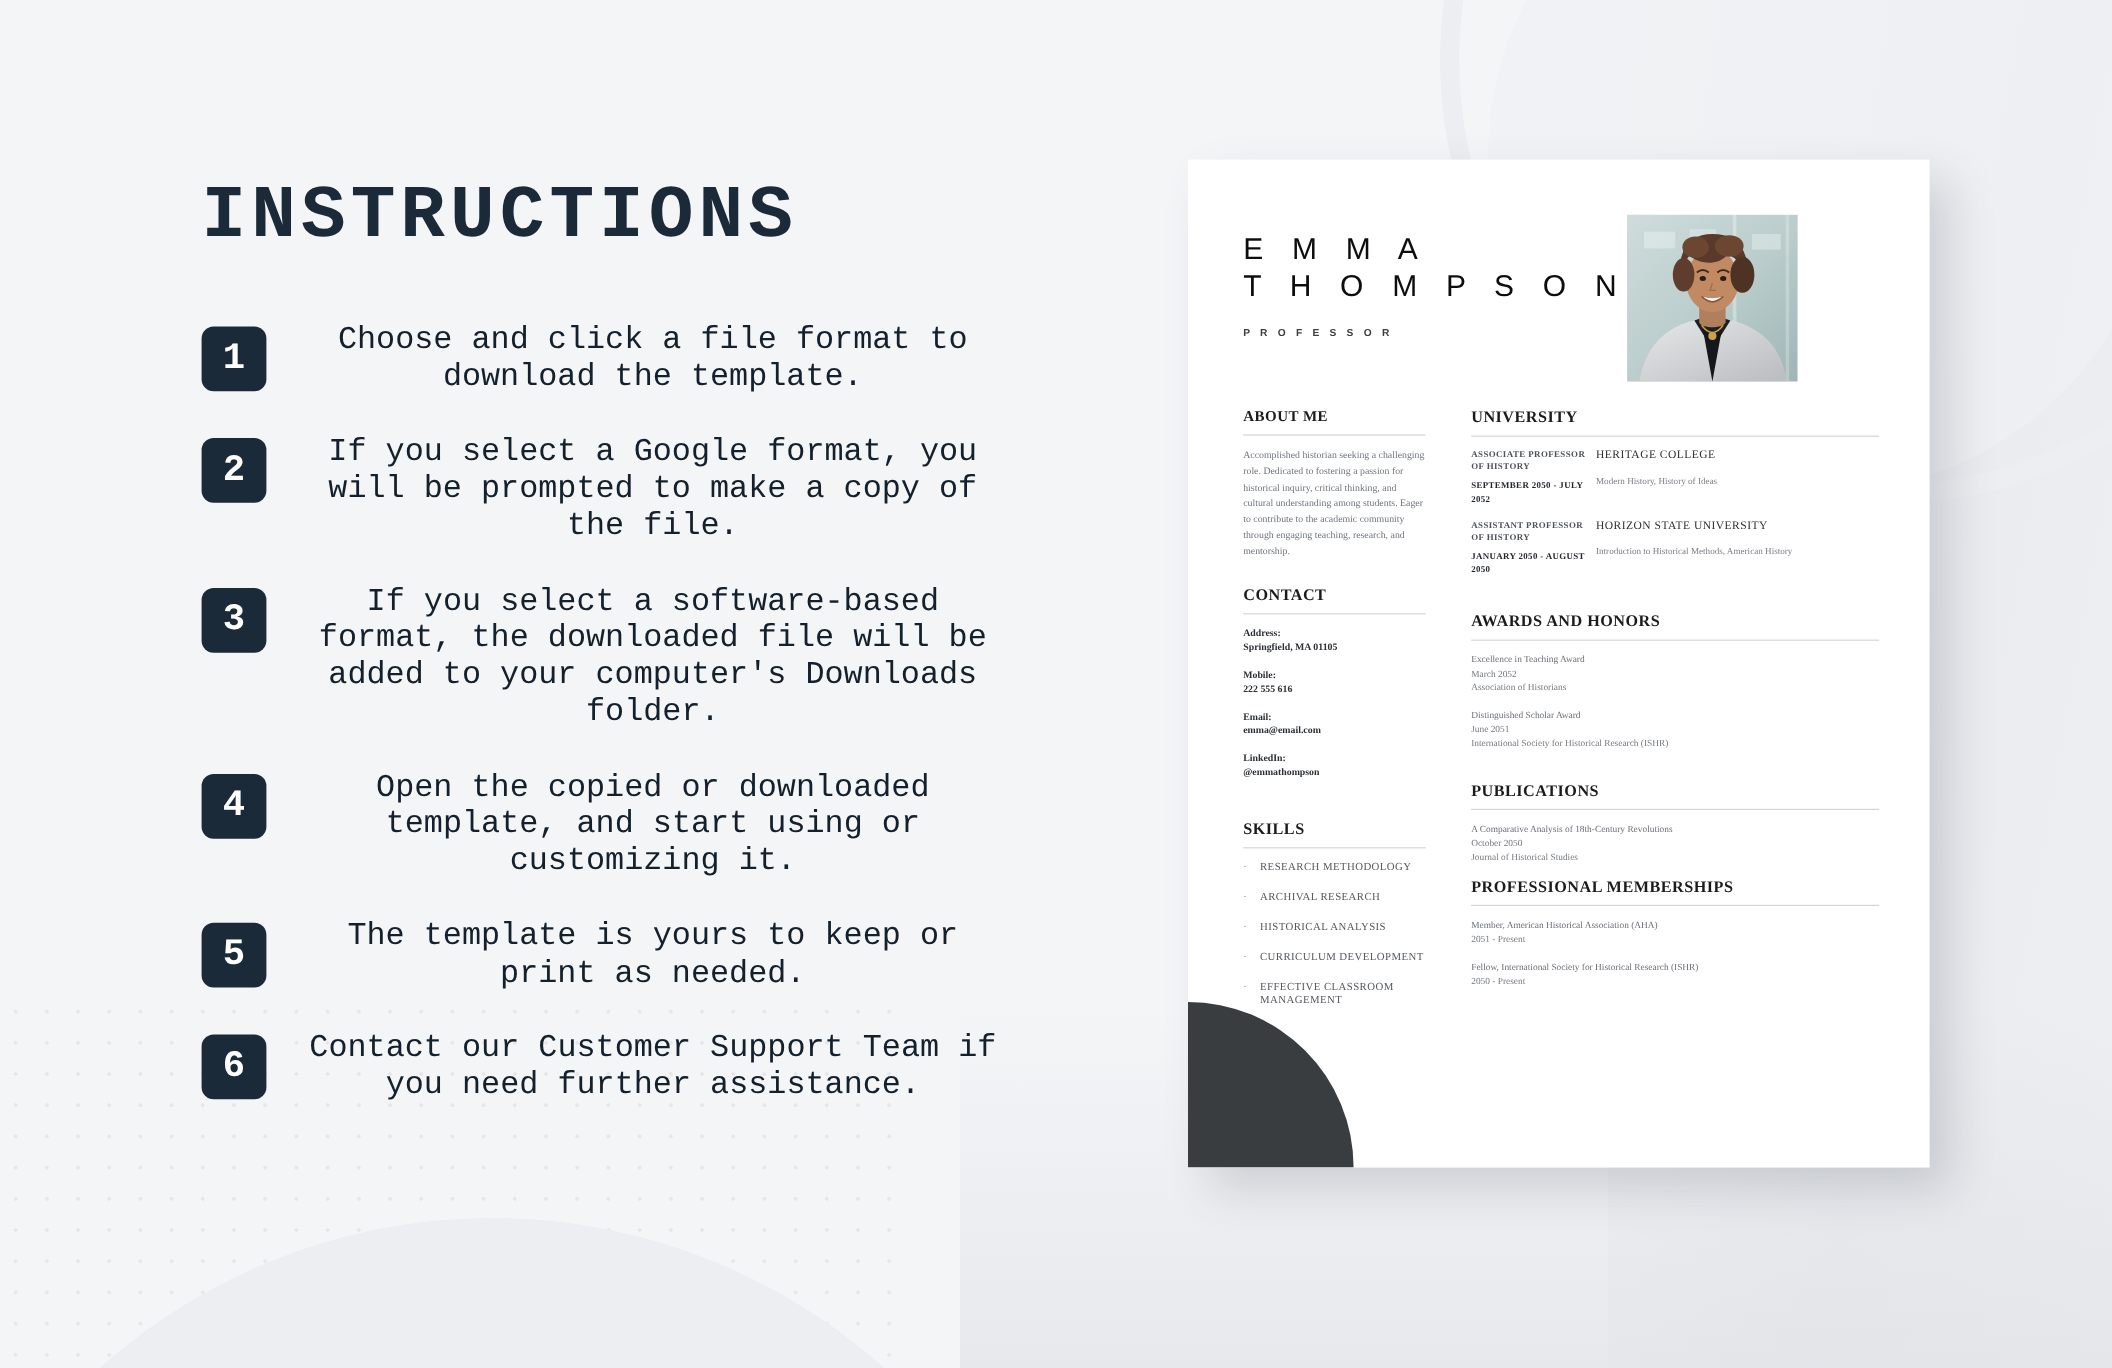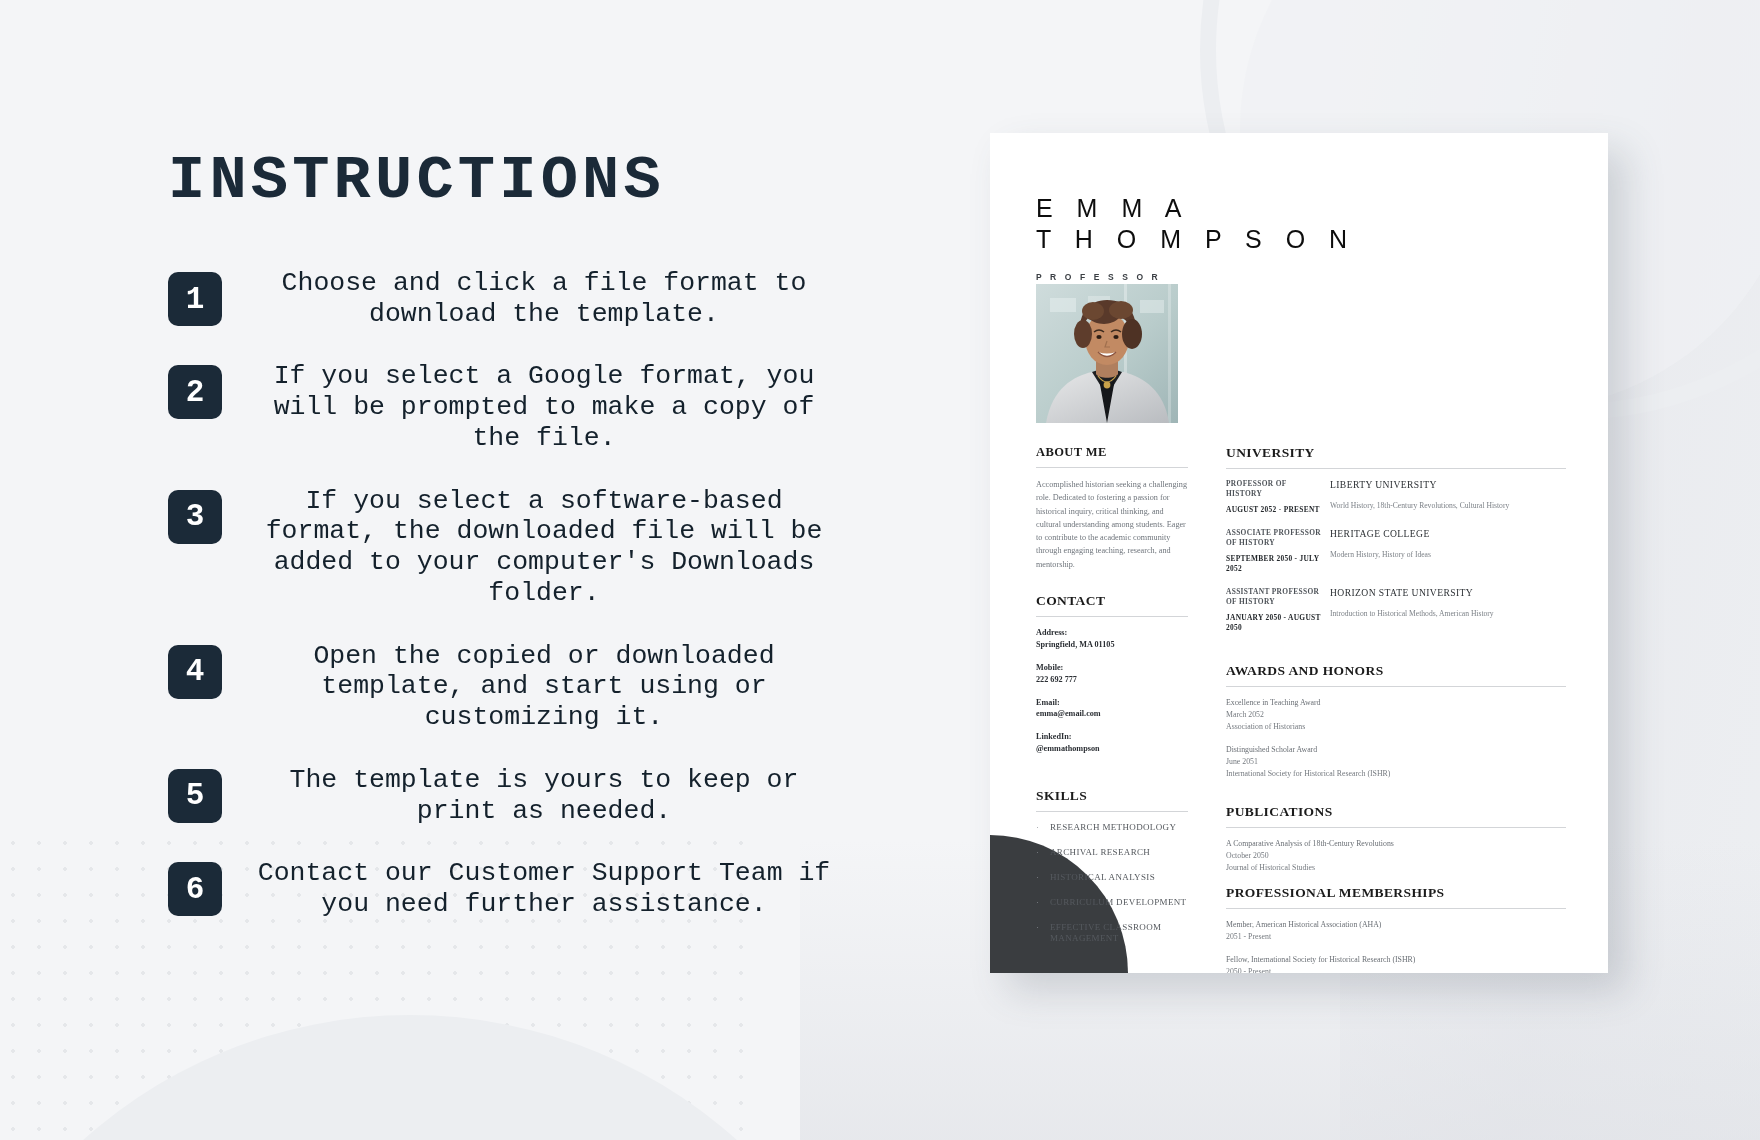--- a/index.html
+++ b/index.html
@@ -117,21 +117,21 @@
     border-top-right-radius: 138px;
   }
   .resume-inner {
     position: relative;
     padding: 44px 42px 0 46px;
     height: 100%;
     z-index: 2;
   }
 
   
-  .resume-header { display: flex; align-items: flex-start; flex-direction: column; }
+  .resume-header { display: flex; align-items: flex-start; }
   .name-block { padding-top: 16px; }
   .name-line {
     font-size: 25px;
     letter-spacing: 8.5px;
     color: #0d0d0d;
     font-weight: 400;
     line-height: 1.22;
   }
   .job-title {
     margin-top: 18px;
@@ -323,21 +323,21 @@
         <div>
           <div class="sec-head lg">CONTACT</div>
           <div class="sec-rule"></div>
 
           <div class="contact-group">
             <div class="contact-label">Address:</div>
             <div class="contact-value">Springfield, MA 01105</div>
           </div>
           <div class="contact-group">
             <div class="contact-label">Mobile:</div>
-            <div class="contact-value">222 692 777</div>
+            <div class="contact-value">222 555 616</div>
           </div>
           <div class="contact-group">
             <div class="contact-label">Email:</div>
             <div class="contact-value">emma@email.com</div>
           </div>
           <div class="contact-group">
             <div class="contact-label">LinkedIn:</div>
             <div class="contact-value">@emmathompson</div>
           </div>
         </div>
@@ -370,30 +370,20 @@
           </div>
         </div>
       </div>
 
       <div class="col-right">
 
         <div>
           <div class="sec-head lg">UNIVERSITY</div>
           <div class="sec-rule"></div>
 
-          <div class="exp-row">
-            <div class="exp-left">
-              <div class="exp-role">PROFESSOR OF HISTORY</div>
-              <div class="exp-date">AUGUST 2052 - PRESENT</div>
-            </div>
-            <div class="exp-right">
-              <div class="exp-org">LIBERTY UNIVERSITY</div>
-              <div class="exp-desc">World History, 18th-Century Revolutions, Cultural History</div>
-            </div>
-          </div>
 
           <div class="exp-row">
             <div class="exp-left">
               <div class="exp-role">ASSOCIATE PROFESSOR OF HISTORY</div>
               <div class="exp-date">SEPTEMBER 2050 - JULY 2052</div>
             </div>
             <div class="exp-right">
               <div class="exp-org">HERITAGE COLLEGE</div>
               <div class="exp-desc">Modern History, History of Ideas</div>
             </div>

